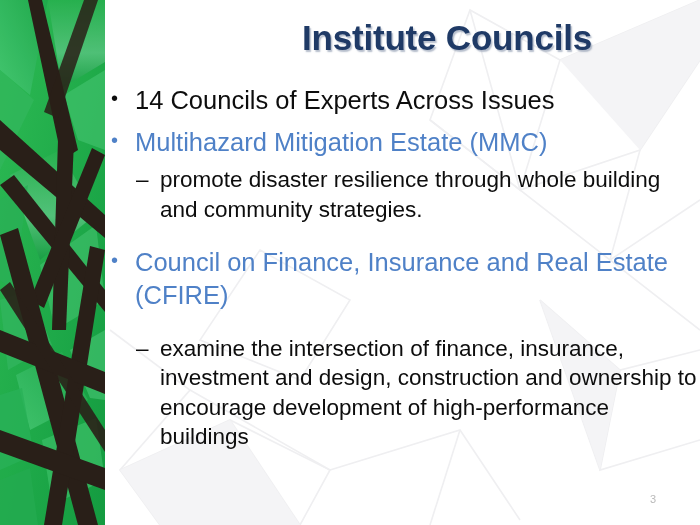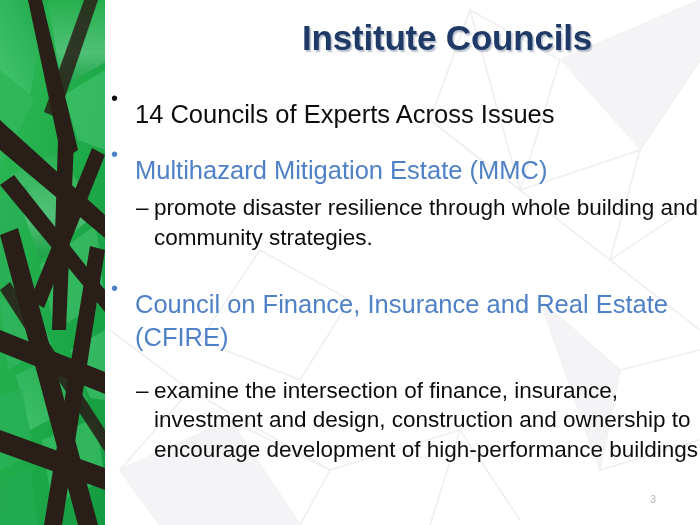--- a/index.html
+++ b/index.html
@@ -90,41 +90,41 @@
   }
   .lvl1 .marker {
     width: 24px;
     flex: 0 0 24px;
     text-align: left;
     font-size: 20px;
     line-height: 1.45;
   }
   .lvl1 .text {
     flex: 1 1 auto;
-    margin-top: 14px;
   }
   .lvl1.black, .lvl1.black .marker { color: #0d0d0d; }
   .lvl1.blue,  .lvl1.blue  .marker { color: #4f81c7; }
 
   
   .lvl2 {
     font-size: 22.5px;
     line-height: 1.30;
     color: #0d0d0d;
     margin-top: 6px;
     margin-bottom: 8px;
     padding-left: 25px;
   }
   .lvl2 .marker {
     width: 18px;
     flex: 0 0 18px;
     text-align: left;
   }
   .lvl2 .text {
     flex: 1 1 auto;
+    margin-left: 6px;
   }
 
   .spacer-sm { height: 7px; }
   .spacer-md { height: 14px; }
 
   .slide-number {
     position: absolute;
     right: 44px;
     bottom: 20px;
     font-size: 11px;

